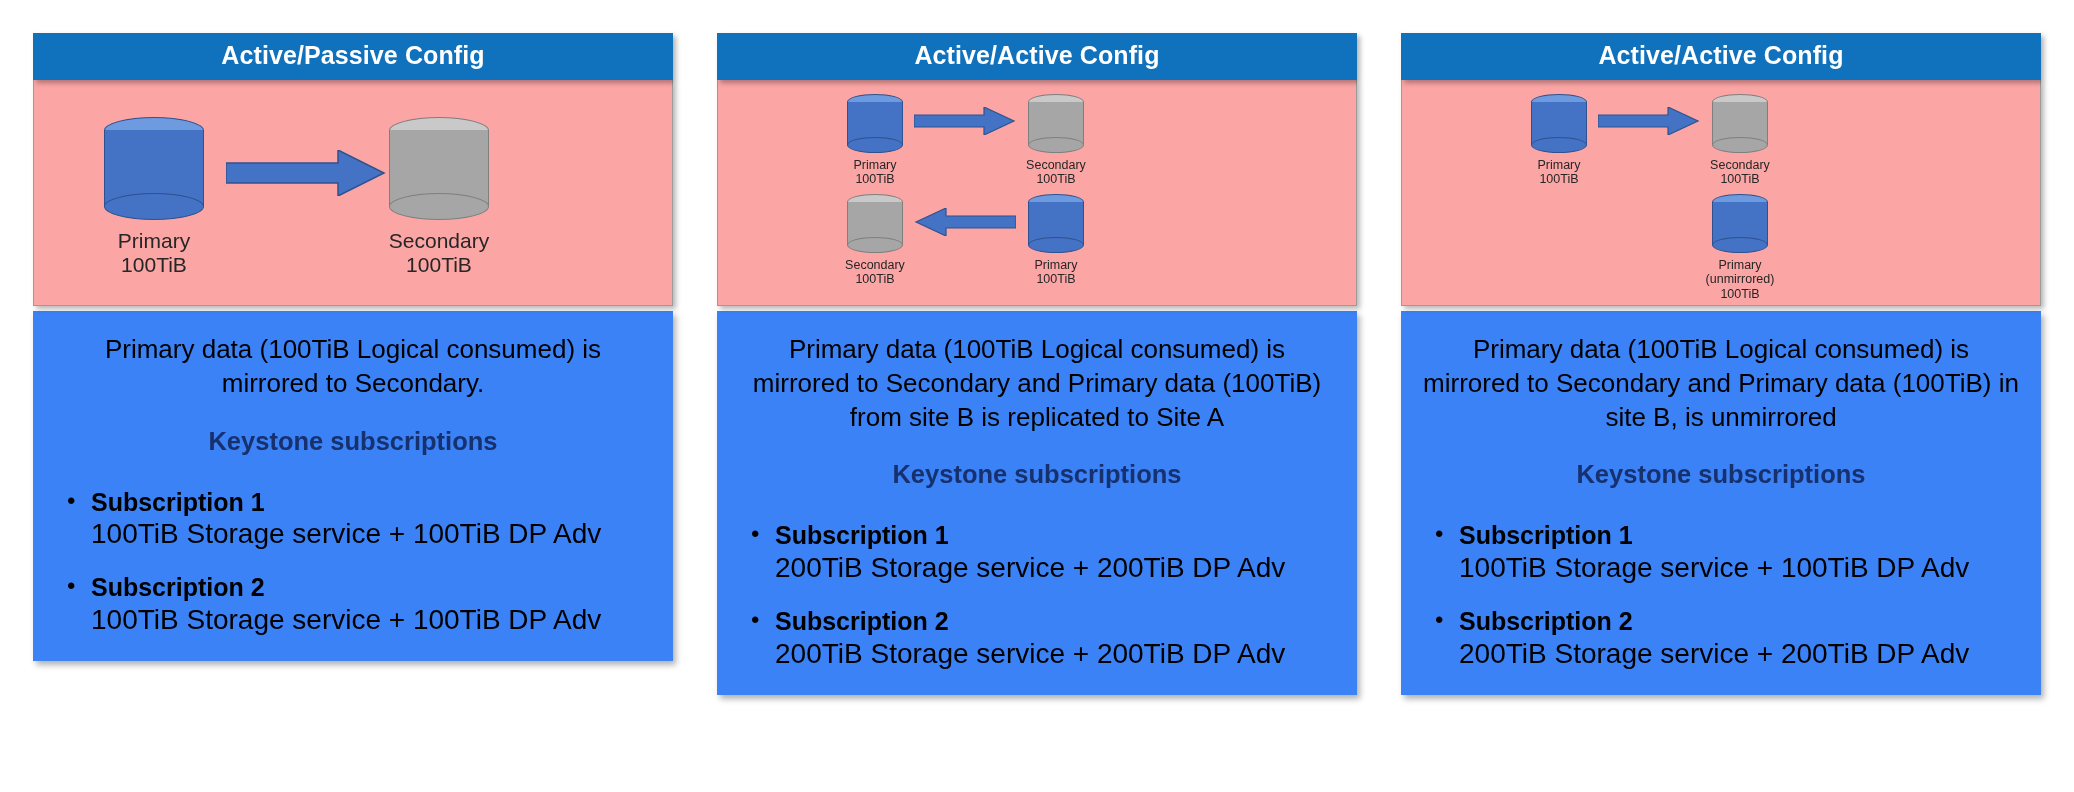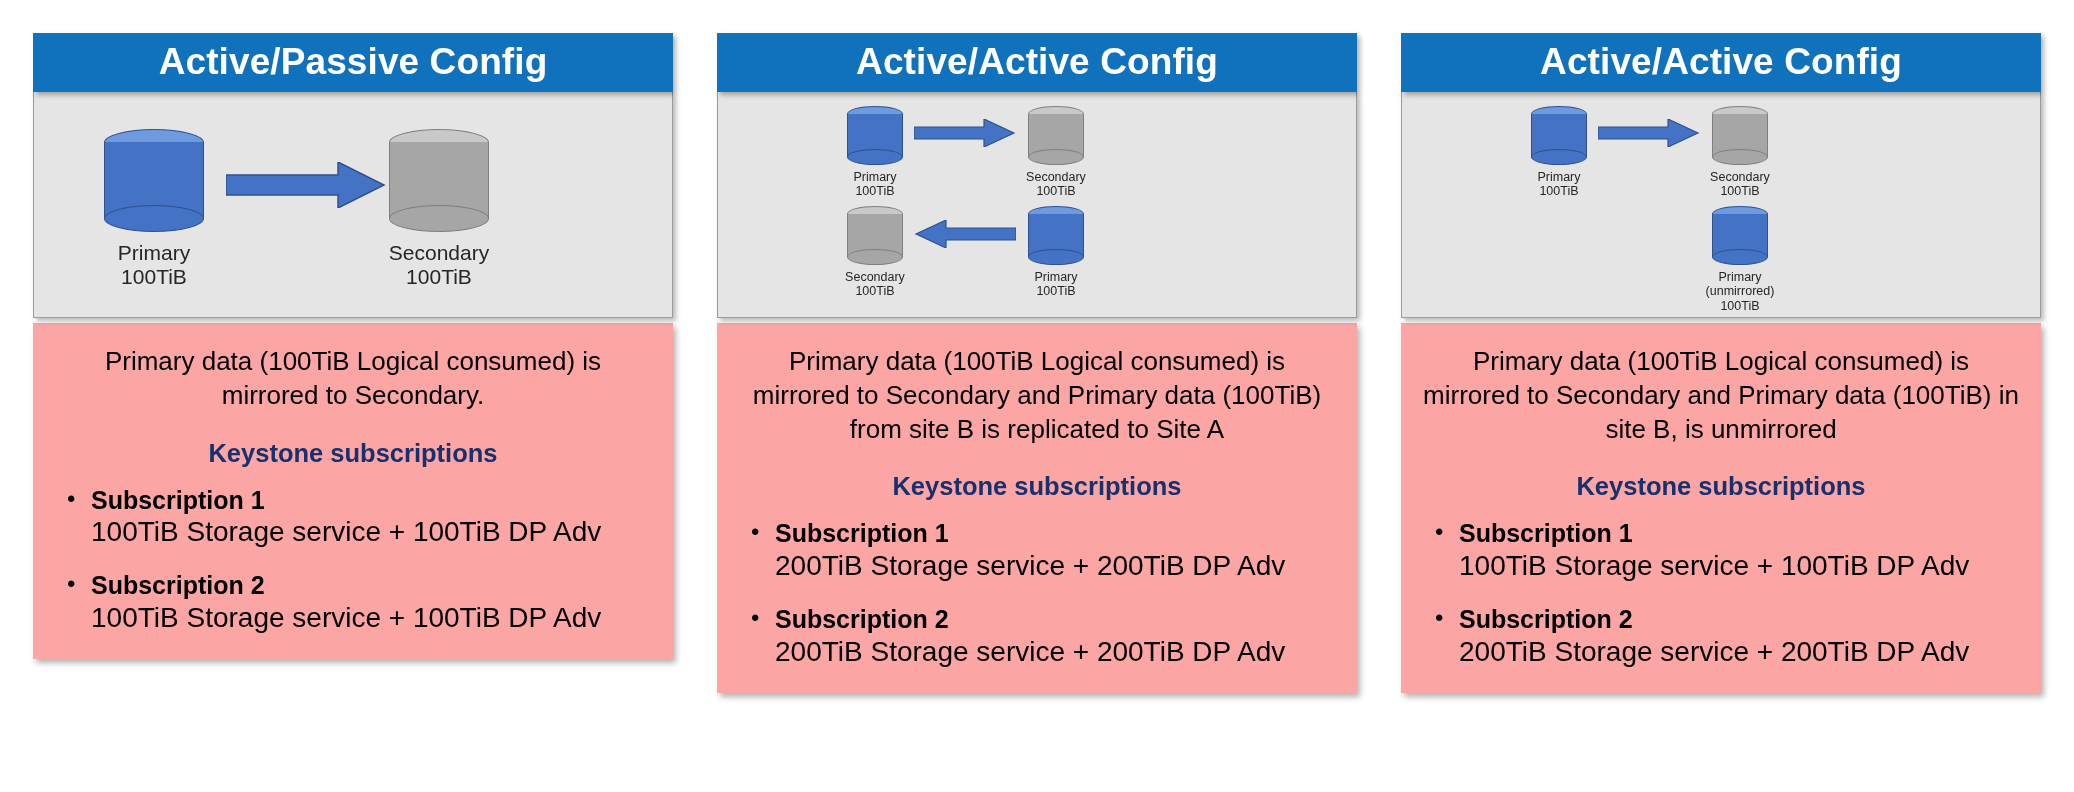--- a/index.html
+++ b/index.html
@@ -30,46 +30,46 @@
   .panel {
     width: 640px;
     display: flex;
     flex-direction: column;
   }
 
   
   .panel-header {
     background: #1071BD;
     color: #ffffff;
-    font-size: 37px;
+    font-size: 25px;
     font-weight: bold;
     text-align: center;
     padding: 10px 0 12px 0;
     letter-spacing: 0.1px;
     line-height: 1.0;
     box-shadow: 3px 3px 5px rgba(0,0,0,0.30);
     position: relative;
     z-index: 3;
   }
 
   
   .diagram {
-    background: #e5e5e5;
+    background: #fca5a5;
     border: 1px solid #9b9b9b;
     border-top: none;
     height: 225px;
     position: relative;
     box-shadow: 3px 3px 5px rgba(0,0,0,0.28);
     z-index: 2;
     overflow: hidden;
   }
 
   
   .body-card {
-    background: #fca5a5;
+    background: #3b82f6;
     margin-top: 5px;
     min-height: 312px;
     box-shadow: 3px 4px 6px rgba(0,0,0,0.30);
     padding: 22px 14px 24px 14px;
     box-sizing: border-box;
     position: relative;
     z-index: 1;
   }
 
   .desc {
@@ -92,21 +92,21 @@
   ul.subs {
     list-style: none;
     margin: 0;
     padding: 0 0 0 18px;
   }
   ul.subs li {
     position: relative;
     padding-left: 26px;
     margin-top: 22px;
   }
-  ul.subs li:first-child { margin-top: 18px; }
+  ul.subs li:first-child { margin-top: 32px; }
   ul.subs li::before {
     content: "\2022";
     position: absolute;
     left: 2px;
     top: -2px;
     font-size: 24px;
     color: #000;
     line-height: 1.25;
   }
   .sub-title {

